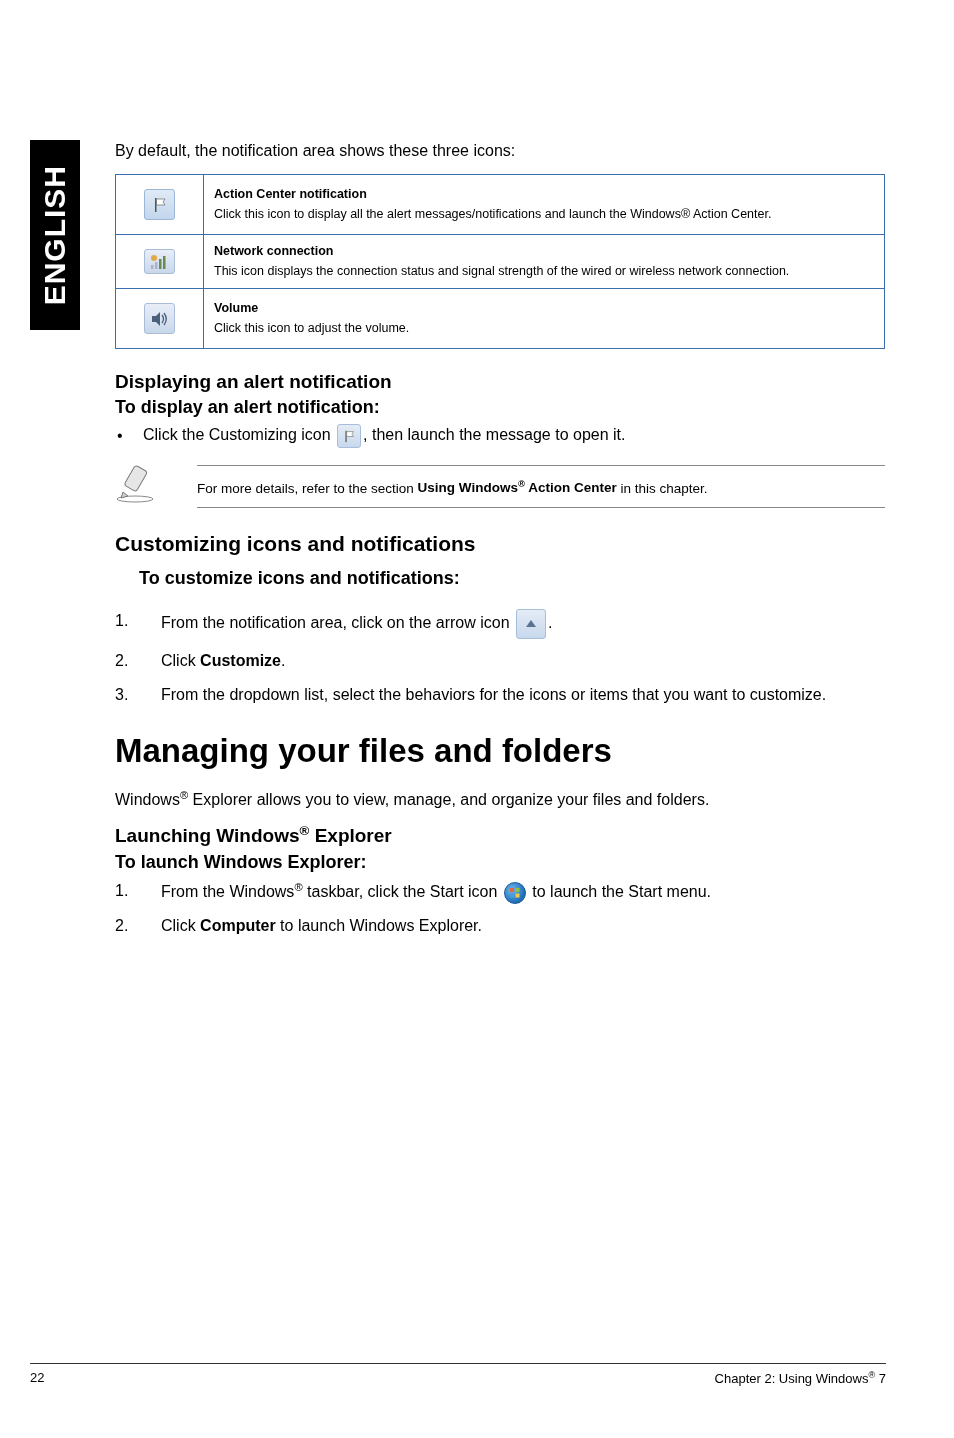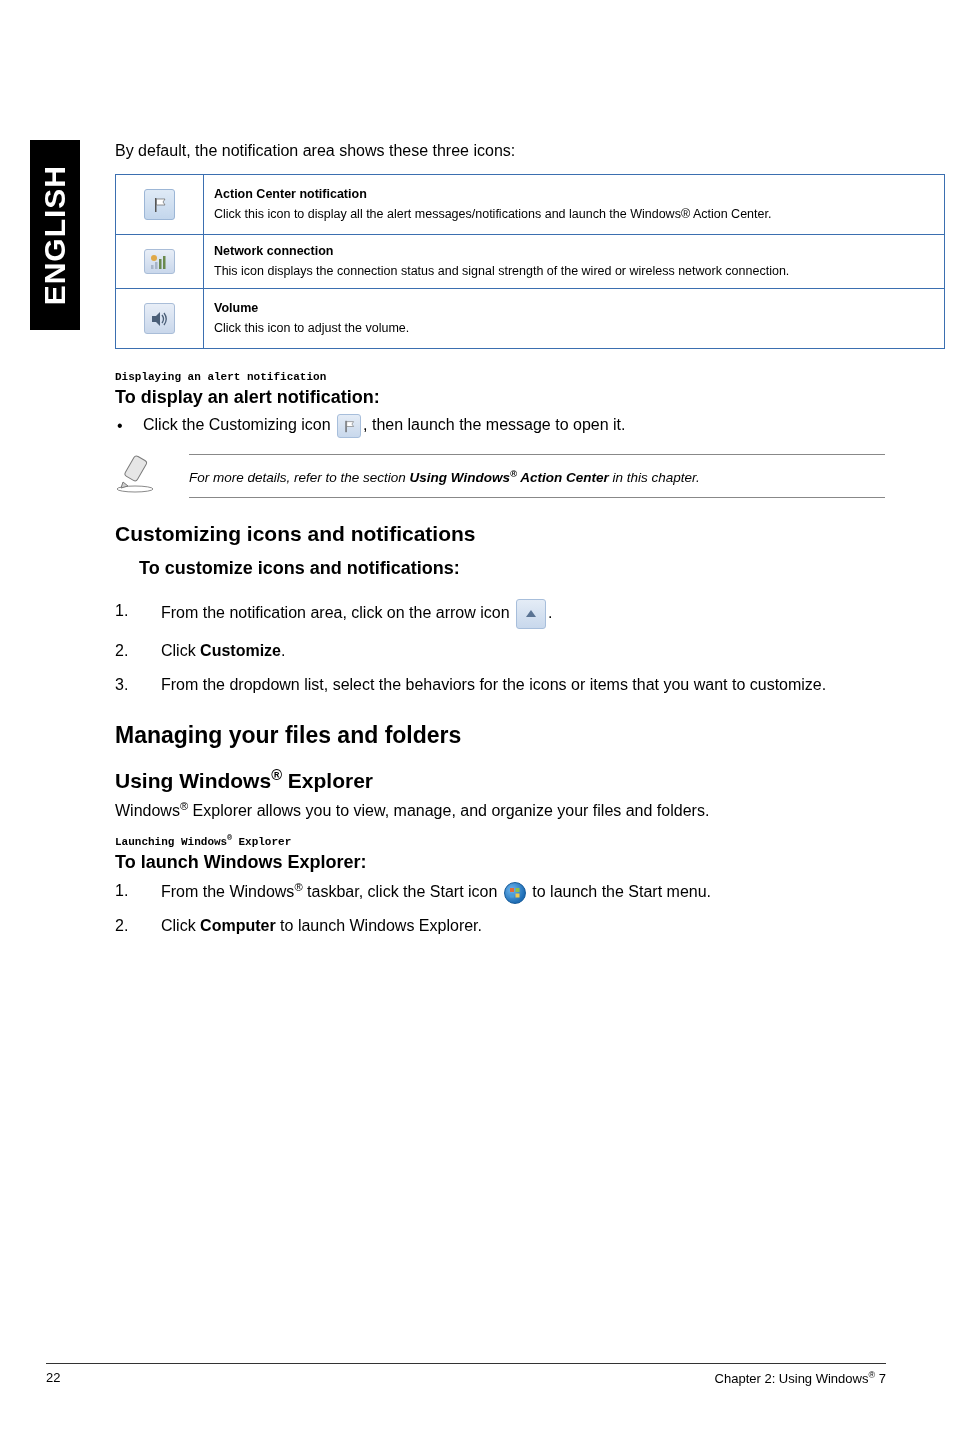--- a/index.html
+++ b/index.html
@@ -37,37 +37,36 @@
     left: 115px;
     top: 140px;
     width: 770px;
   }
   .h2 {
     font-size: 21px;
     font-weight: bold;
     margin-bottom: 6px;
   }
   .h3 {
-    font-size: 11px;
+    font-size: 19px;
     font-weight: bold;
     margin-bottom: 4px;
-    font-family: Liberation Mono, monospace;
   }
   .h4 {
     font-size: 18px;
     font-weight: bold;
     margin-bottom: 6px;
   }
   .body-text {
     font-size: 16px;
     line-height: 1.4;
     margin-bottom: 12px;
   }
   .table {
-    width: 830px;
+    width: 770px;
     border: 1.5px solid #3b6fb0;
     border-collapse: collapse;
     margin-top: 8px;
     margin-bottom: 22px;
   }
   .table td {
     border: 1.5px solid #3b6fb0;
     padding: 7px 10px;
     vertical-align: middle;
   }
@@ -92,24 +91,23 @@
     font-size: 16px;
     margin-bottom: 16px;
   }
   .bullet-dot {
     width: 28px;
     text-align: left;
     padding-left: 2px;
   }
   .note-box {
     display: flex;
-    align-items: flex-start;
-    gap: 28px;
+    align-items: center;
+    gap: 36px;
     margin: 14px 0 24px 0;
-    font-style: italic;
   }
   .note-rule-wrap { flex: 1; }
   .note-rule {
     border-top: 1px solid #888;
     border-bottom: 1px solid #888;
     padding: 12px 0;
     font-size: 13.5px;
   }
   .pencil-svg { flex: 0 0 46px; }
   .numbered {
@@ -122,29 +120,29 @@
   .numbered .num {
     width: 46px;
   }
   .numbered .txt { flex: 1; }
   .inline-icon {
     display: inline-block;
     vertical-align: middle;
     margin: 0 2px;
   }
   .big-h {
-    font-size: 23px;
+    font-size: 33px;
     font-weight: bold;
     margin-top: 26px;
     margin-bottom: 18px;
   }
   .footer {
     position: absolute;
     bottom: 52px;
-    left: 46px;
+    left: 30px;
     right: 68px;
     border-top: 1px solid #333;
     padding-top: 6px;
     font-size: 13px;
     display: flex;
     justify-content: space-between;
   }
   .sup { font-size: 0.7em; vertical-align: super; }
   .flag-icon {
     width: 31px; height: 31px;
@@ -312,23 +310,20 @@
     </span>
   </div>
 
   <div class="numbered">
     <span class="num">3.</span>
     <span class="txt">From the dropdown list, select the behaviors for the icons or items that you want to customize.</span>
   </div>
 
   <div class="big-h">Managing your files and folders</div>
 
-  <div class="h2">
-    <span>Using Windows</span><span class="sup">®</span><span> Explorer</span>
-  </div>
   <div class="body-text">
     <span>Windows</span><span class="sup">®</span><span> Explorer allows you to view, manage, and organize your files and folders.</span>
   </div>
 
   <div class="h3">
     <span>Launching Windows</span><span class="sup">®</span><span> Explorer</span>
   </div>
   <div class="h4">To launch Windows Explorer:</div>
 
   <div class="numbered">

